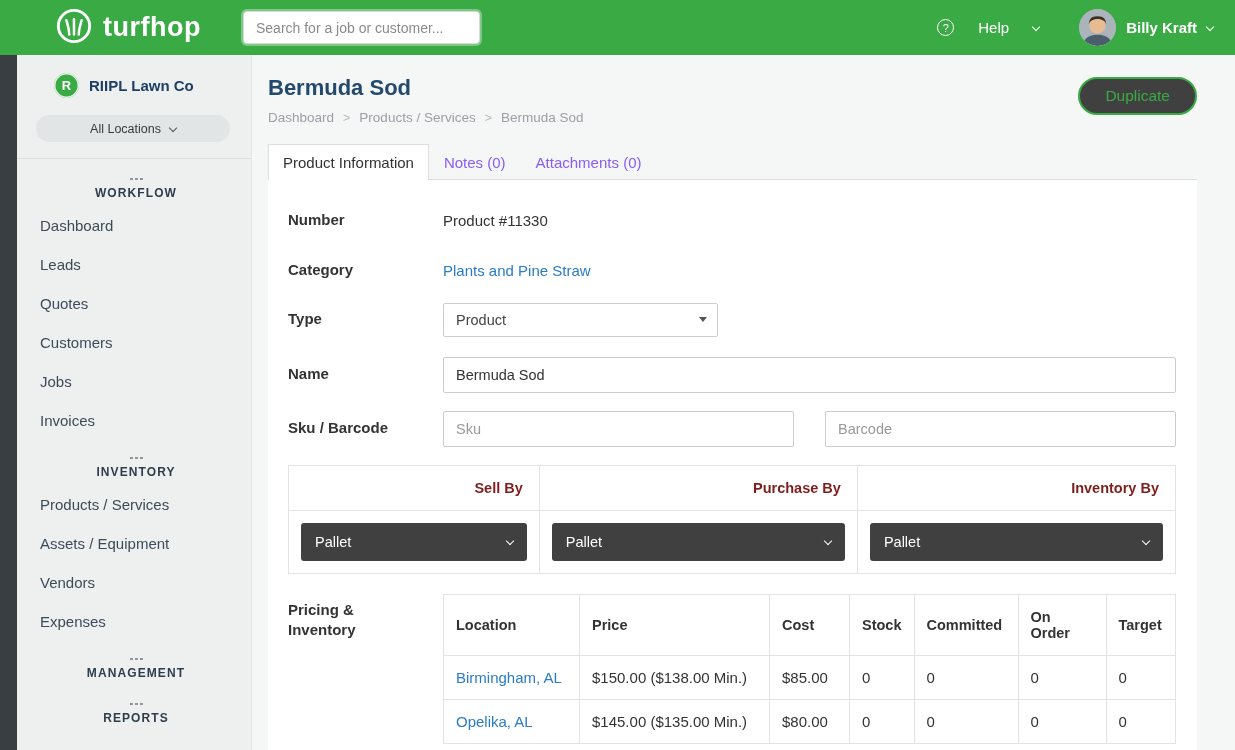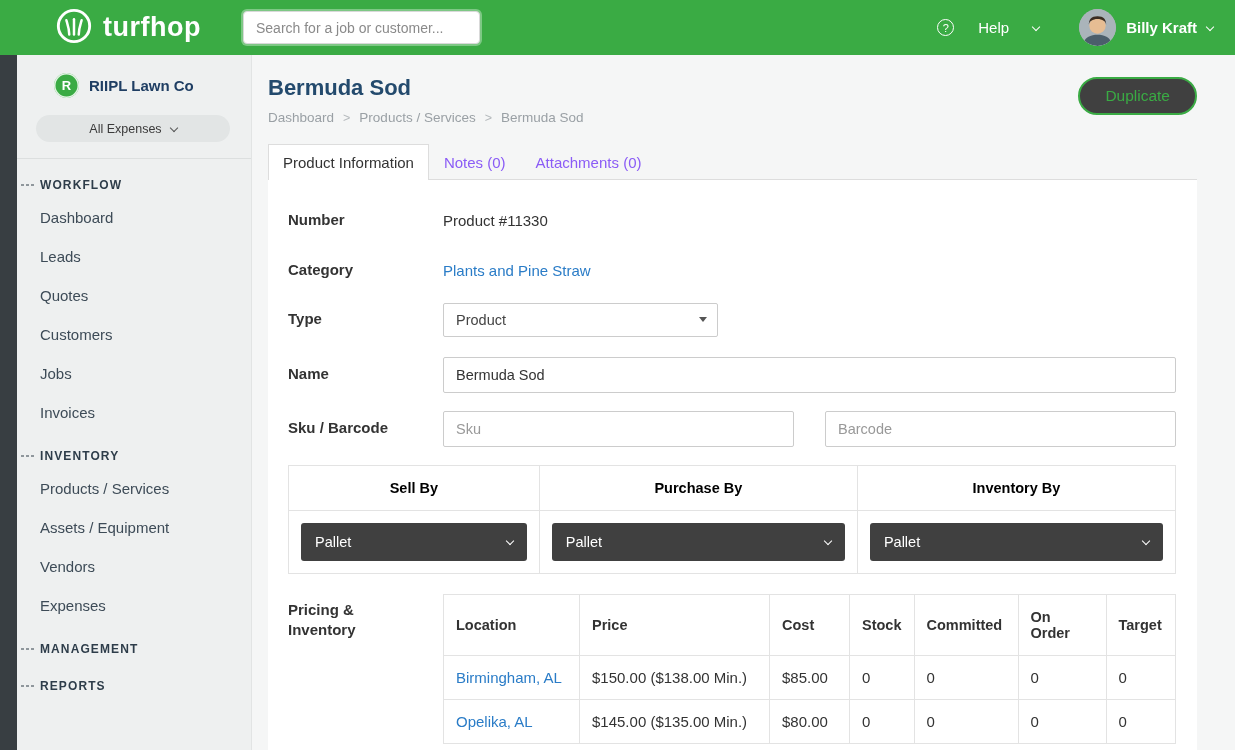--- a/index.html
+++ b/index.html
@@ -37,21 +37,21 @@
   .r-badge { width: 25px; height: 25px; border-radius: 50%; background: #3aab44; color: #fff; font-weight: bold;
              font-size: 13px; display: inline-flex; align-items: center; justify-content: center;
              box-shadow: inset 0 0 0 1.5px rgba(255,255,255,.85); }
   .company-name { font-size: 15px; font-weight: bold; color: #1f3e63; }
   .locations { margin: 17px 0 0 19px; width: 194px; height: 27px; background: #e2e5e5; border-radius: 14px;
                display: flex; align-items: center; justify-content: center; gap: 9px; font-size: 12.5px;
                color: #3a3a3a; cursor: pointer; }
   .divider { margin-top: 16px; border-top: 1px solid #dcdfdf; }
   .nav { padding-top: 2px; }
   .section-label { display: flex; align-items: center; gap: 6px; padding: 17px 0 6px 4px;
-                   font-size: 12px; font-weight: bold; letter-spacing: 1.1px; color: #2e3d4a; }
+                   font-size: 12px; font-weight: bold; letter-spacing: 1.1px; color: #2e3d4a; flex-direction: column; }
   .dash-icon { width: 13px; height: 2px; flex: none;
                background: repeating-linear-gradient(90deg, #8f979c 0 3px, transparent 3px 5px); }
   .nav-item { padding: 11px 0 11px 23px; font-size: 15px; color: #3d4b57; cursor: pointer; }
 
   
   .main { flex: 1; background: #f5f6f6; padding: 20px 38px 0 16px; overflow: hidden; }
   .page-head { display: flex; align-items: flex-start; }
   .title { font-size: 22px; font-weight: bold; color: #234a6d; }
   .breadcrumb { margin-top: 9px; display: flex; align-items: center; font-size: 13.5px; color: #9aa0a5; }
   .crumb { cursor: pointer; }
@@ -86,21 +86,21 @@
   .dual { display: flex; gap: 31px; flex: 1; min-width: 0; }
   .dual .text-input { flex: 1; }
 
   .select-box { width: 275px; height: 34px; border: 1px solid #ccc; border-radius: 2px; background: #fff;
                 display: flex; align-items: center; justify-content: space-between; padding: 0 10px 0 12px;
                 font-size: 14.5px; color: #444; cursor: pointer; }
   .tri { width: 0; height: 0; border-left: 4px solid transparent; border-right: 4px solid transparent;
          border-top: 5px solid #555; }
 
   table { width: 100%; border-collapse: collapse; }
-  .uom-table th { border: 1px solid #e3e3e3; text-align: center; font-size: 14.5px; color: #000000; padding: 14px 16px; }
+  .uom-table th { border: 1px solid #e3e3e3; text-align: right; font-size: 14.5px; color: #7f1d1d; padding: 14px 16px; }
   .uom-table td { border: 1px solid #e3e3e3; padding: 12px; }
   .green-btn { height: 38px; background: #404040; border-radius: 3px; color: #fff; font-size: 14.5px;
                display: flex; align-items: center; justify-content: space-between; padding: 0 14px; cursor: pointer; }
 
   .pricing-table th { border: 1px solid #e3e3e3; text-align: left; font-size: 14.5px; color: #333; padding: 14px 12px; }
   .pricing-table td { border: 1px solid #e3e3e3; font-size: 15px; color: #333; padding: 13px 12px; }
 </style>
 </head>
 <body>
 
@@ -147,21 +147,21 @@
 
 <div class="app">
   <div class="rail"></div>
 
   <aside class="sidebar">
     <div class="company">
       <span class="r-badge">R</span>
       <span class="company-name">RIIPL Lawn Co</span>
     </div>
     <div class="locations">
-      <span>All Expenses</span>
+      <span>All Locations</span>
       <span class="chev tiny darkc"></span>
     </div>
     <div class="divider"></div>
     <nav class="nav">
       <div class="section-label">
         <span class="dash-icon"></span>
         <span>WORKFLOW</span>
       </div>
       <div class="nav-item">Dashboard</div>
       <div class="nav-item">Leads</div>

